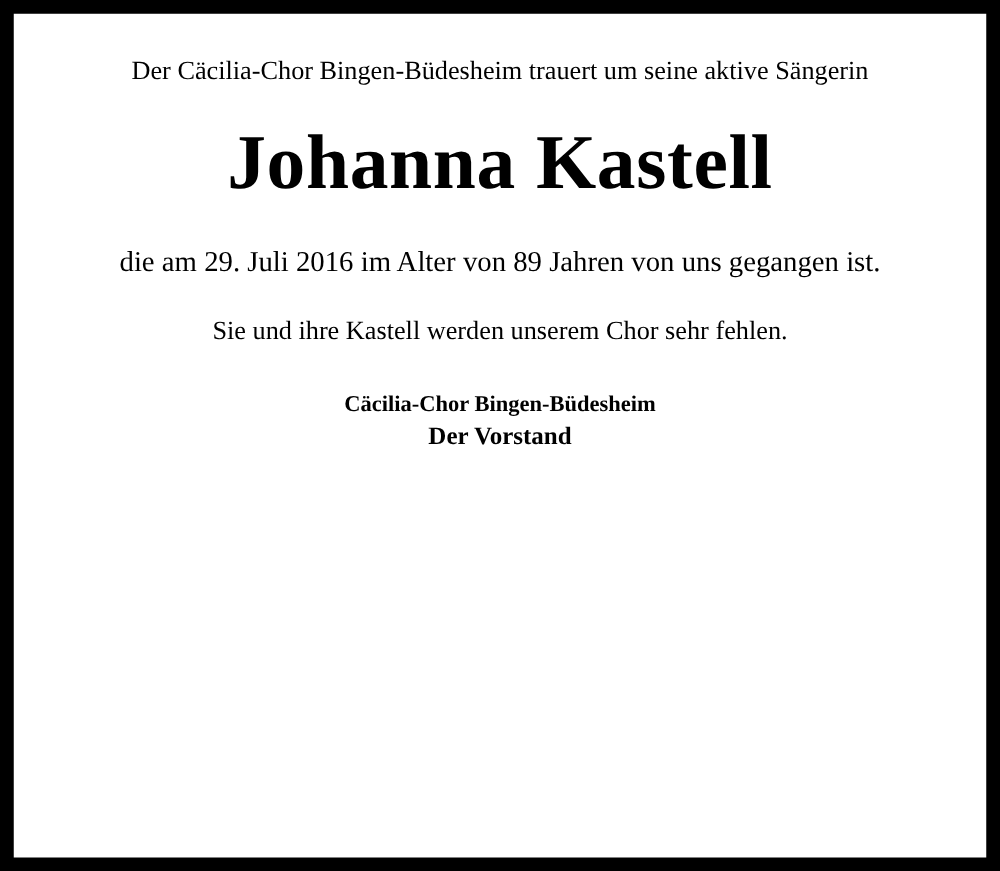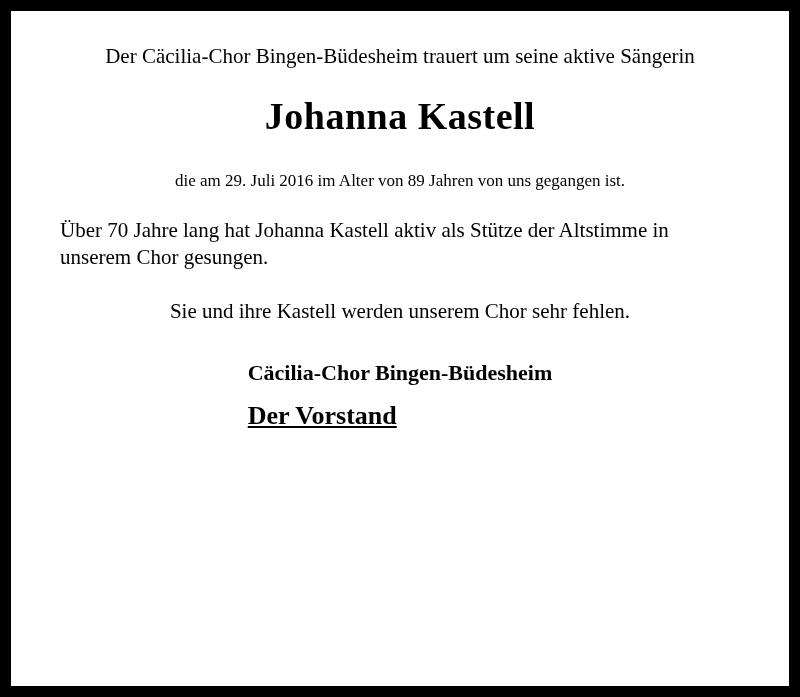--- a/index.html
+++ b/index.html
@@ -16,75 +16,74 @@
   .obituary {
     box-sizing: border-box;
     width: 800px;
     height: 697px;
     background: #ffffff;
     border: 11px solid #000000;
     padding: 26px 34px 18px 34px;
     display: flex;
     flex-direction: column;
     align-items: center;
+    text-align: center;
   }
   .intro {
     font-size: 21px;
     line-height: 1.28;
     font-weight: 400;
     margin: 6px 0 0 0;
     max-width: 650px;
   }
   .name {
-    font-size: 38px;
+    font-size: 62px;
     font-weight: 700;
     letter-spacing: 0.5px;
     margin: 26px 0 0 0;
     line-height: 1.1;
   }
   .deathline {
-    font-size: 17px;
+    font-size: 23px;
     margin: 32px 0 0 0;
     line-height: 1.25;
     max-width: 740px;
   }
   .para {
     font-size: 21px;
     line-height: 1.3;
     margin: 26px 0 0 0;
     max-width: 680px;
   }
   .signature {
     margin-top: 34px;
   }
   .sig-org {
-    font-size: 22px;
+    font-size: 18px;
     font-weight: 700;
     line-height: 1.3;
   }
   .sig-role {
-    font-size: 26px;
+    font-size: 20px;
     font-weight: 700;
     line-height: 1.3;
-    margin-top: 12px;
-    text-decoration: underline;
+    margin-top: 0;
   }
 </style>
 </head>
 <body>
 
 <div class="obituary">
 
   <div class="intro">Der Cäcilia-Chor Bingen-Büdesheim trauert um seine aktive Sängerin</div>
 
   <div class="name">Johanna Kastell</div>
 
   <div class="deathline">die am 29. Juli 2016 im Alter von 89 Jahren von uns gegangen ist.</div>
 
-  <div class="para">Über 70 Jahre lang hat Johanna Kastell aktiv als Stütze der Altstimme in  unserem Chor gesungen.</div>
   <div class="para">Sie und ihre Kastell werden unserem Chor sehr fehlen.</div>
 
   <div class="signature">
     <div class="sig-org">Cäcilia-Chor Bingen-Büdesheim</div>
     <div class="sig-role">Der Vorstand</div>
   </div>
 
 </div>
 
 </body></html>

